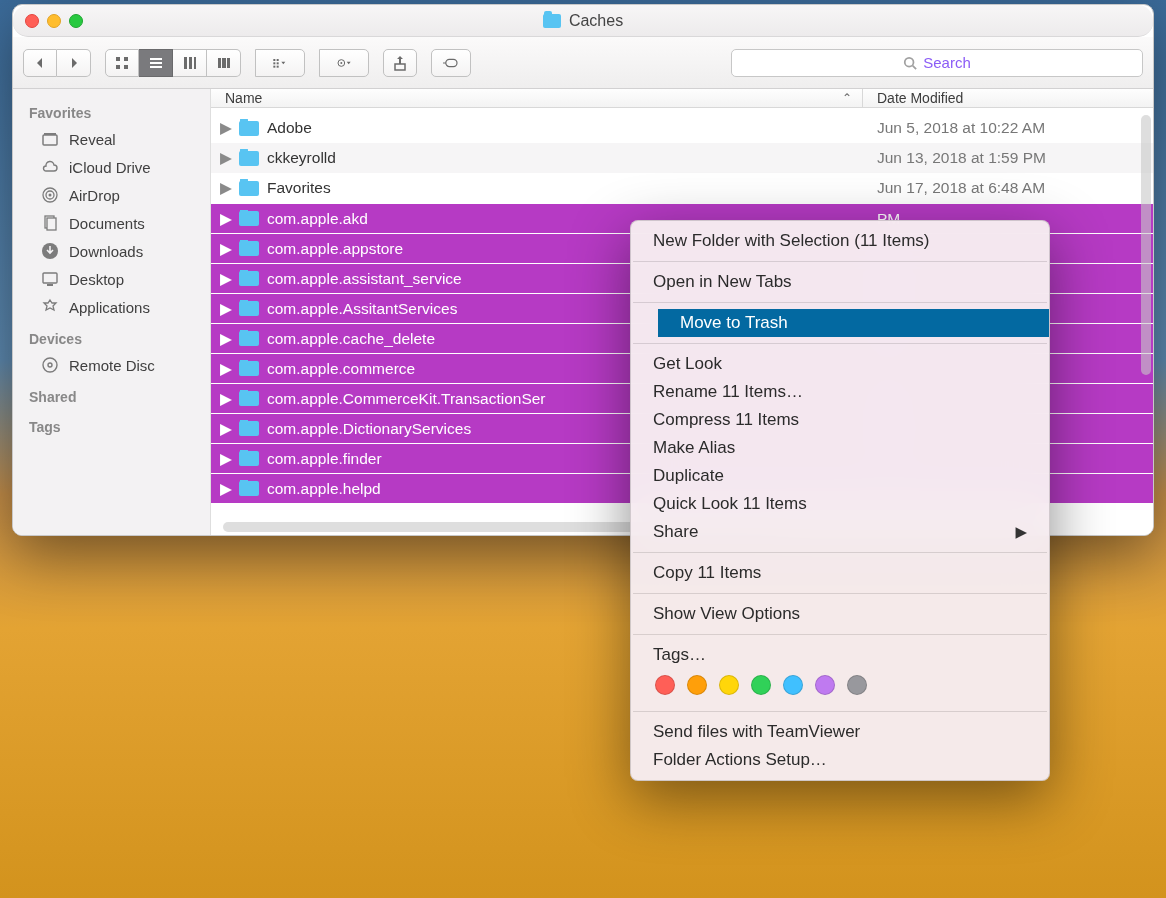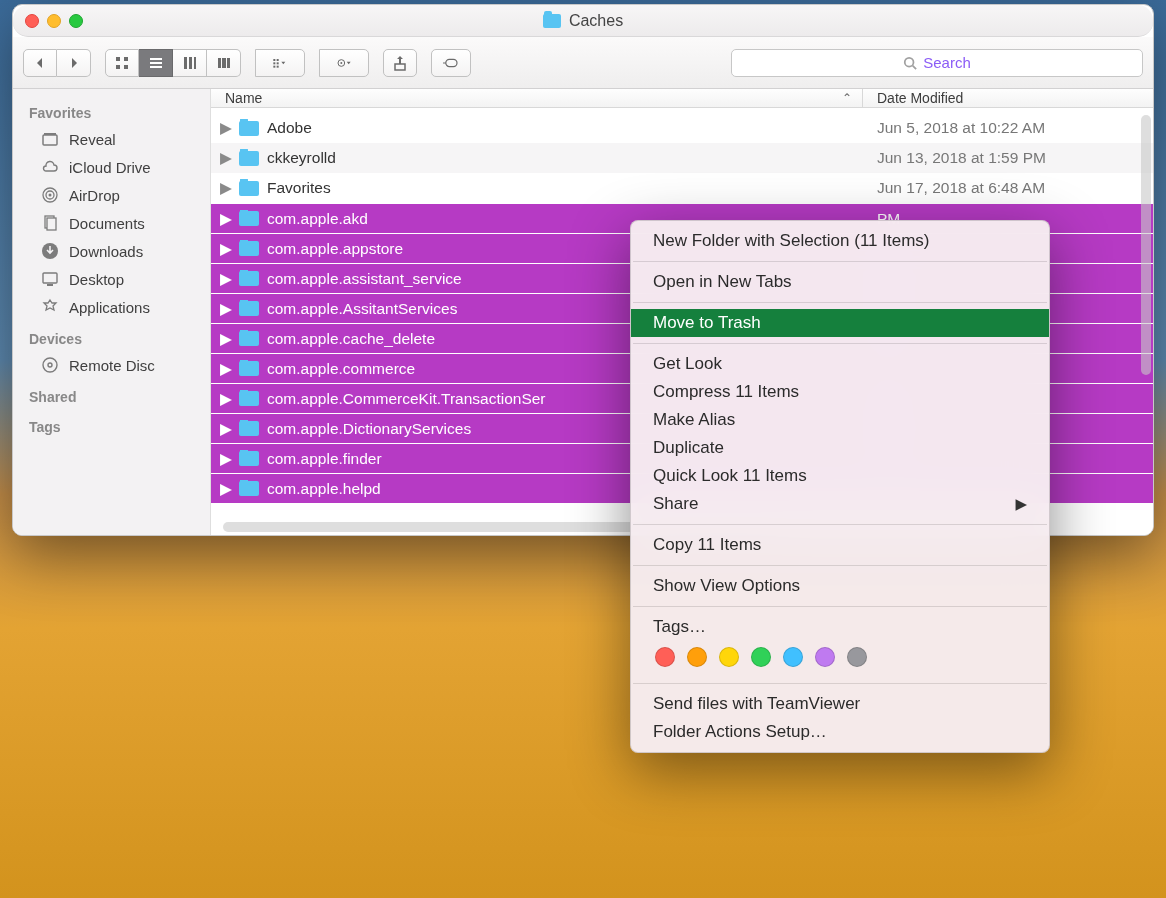--- a/index.html
+++ b/index.html
@@ -64,21 +64,21 @@
   .row.selected .tri{color:#fff;}
   .row.selected .date{color:#fff;}
   .row.unselected .date{color:#777;}
 
   .scrollb{position:absolute;right:2px;top:26px;width:10px;height:260px;background:#c8c8c8;border-radius:5px;opacity:.6;}
   .hscroll{position:absolute;bottom:3px;left:12px;width:560px;height:10px;background:#c8c8c8;border-radius:5px;opacity:.6;}
 
   
   .ctxmenu{position:absolute;left:630px;top:220px;width:420px;background:rgba(246,236,241,0.97);border:1px solid rgba(0,0,0,0.15);border-radius:8px;box-shadow:0 18px 60px rgba(0,0,0,.45);padding:6px 0;font-size:17px;color:#2b2b2b;backdrop-filter:blur(20px);}
   .ctx-item{padding:4px 22px;display:flex;justify-content:space-between;align-items:center;white-space:nowrap;cursor:default;}
-  .ctx-item.hl{background:#15803d;color:#fff;}
+  .ctx-item.hl{background:#0369a1;color:#fff;margin-left:27px;}
   .ctx-sep{height:1px;background:rgba(0,0,0,0.12);margin:6px 2px;}
   .ctx-color-row{display:flex;gap:12px;padding:6px 24px 10px;}
   .ctag{width:20px;height:20px;border-radius:50%;border:1px solid rgba(0,0,0,.15);}
   .ctx-sub{color:#333;font-size:15px;}
 </style>
 </head>
 <body>
 
 <div class="window">
 
@@ -393,20 +393,23 @@
     </div>
   <div class="ctx-sep"></div>
   <div class="ctx-item hl">
       <span>Move to Trash</span>
     </div>
   <div class="ctx-sep"></div>
   <div class="ctx-item">
       <span>Get Look</span>
     </div>
   <div class="ctx-item">
+      <span>Rename 11 Items…</span>
+    </div>
+  <div class="ctx-item">
       <span>Compress 11 Items</span>
     </div>
   <div class="ctx-item">
       <span>Make Alias</span>
     </div>
   <div class="ctx-item">
       <span>Duplicate</span>
     </div>
   <div class="ctx-item">
       <span>Quick Look 11 Items</span>

